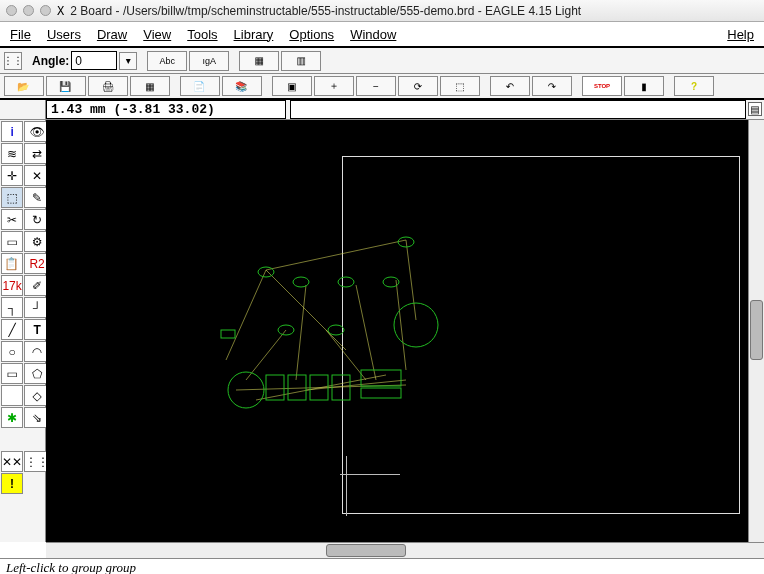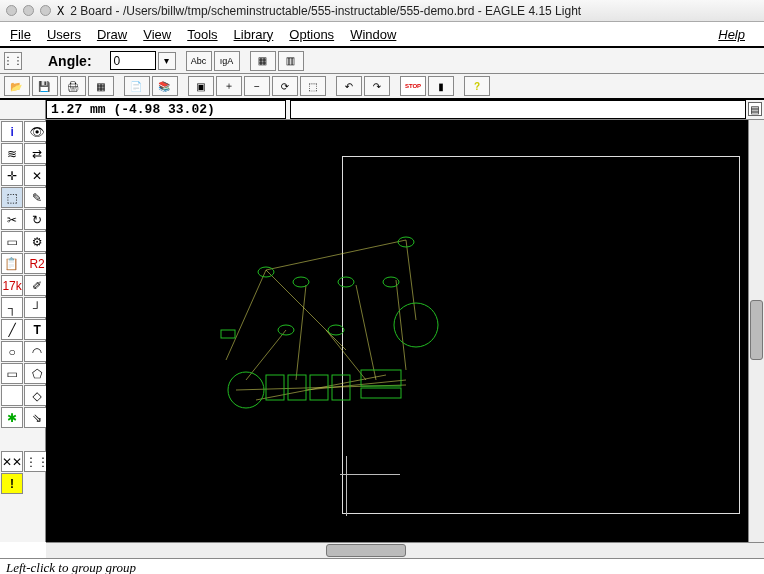--- a/index.html
+++ b/index.html
@@ -3,27 +3,27 @@
 <meta charset="utf-8">
 <style>
 * { margin: 0; padding: 0; box-sizing: border-box; font-family: "Lucida Grande", Arial, sans-serif; font-size: 12px; }
 body { width: 764px; height: 574px; background: #fff; overflow: hidden; }
 .title-bar { height: 22px; background: linear-gradient(#f8f8f8,#e6e6e6); border-bottom: 1px solid #aaa; display: flex; align-items: center; padding: 0 6px; gap: 6px; }
 .traffic { display: flex; gap: 6px; }
 .traffic div { width: 11px; height: 11px; border-radius: 50%; background: #ccc; border: 1px solid #999; }
 .title-text { flex: 1; text-align: left; font-size: 12px; color: #222; white-space: nowrap; overflow: hidden; }
 .menubar { height: 22px; background: #fff; border-bottom: 2px solid #000; display: flex; align-items: center; padding: 12px 10px; }
 .menubar span { margin-right: 16px; text-decoration: underline; font-size: 13px; cursor: default; }
-.menubar .help { margin-left: auto; margin-right: 9px; font-style: italic; }
+.menubar .help { margin-left: auto; margin-right: 0; }
 .toolbar1 { height: 26px; border-bottom: 1px solid #888; display: flex; align-items: center; padding: 0 4px; gap: 2px; background: #f4f4f4; }
 .toolbar2 { height: 26px; border-bottom: 2px solid #000; display: flex; align-items: center; padding: 0 4px; gap: 2px; background: #f4f4f4; }
-.tbtn { width: 26px; height: 20px; border: 1px solid #888; background: #f8f8f8; display: inline-flex; align-items: center; justify-content: center; font-size: 10px; cursor: default; }
+.tbtn { width: 40px; height: 20px; border: 1px solid #888; background: #f8f8f8; display: inline-flex; align-items: center; justify-content: center; font-size: 10px; cursor: default; }
 .tbtn.small { width: 18px; height: 18px; }
 .sep { width: 6px; }
-.angle-label { font-size: 14px; font-weight: bold; margin: 0 16px; }
+.angle-label { font-size: 12px; font-weight: bold; margin: 0 0; }
 .angle-input { width: 46px; height: 19px; border: 1px solid #000; background: #fff; padding: 0 3px; }
 .coord-bar { height: 20px; display: flex; background: #f4f4f4; border-bottom: 1px solid #888; }
 .left-palette-spacer { width: 46px; border-right: 1px solid #888; }
 .coord-box { width: 240px; border: 1px solid #000; background: #fff; font-family: "Courier New", monospace; font-size: 13px; font-weight: bold; padding: 1px 4px; margin: 0; display: flex; align-items: center; }
 .cmd-input { flex: 1; border: 1px solid #000; background: #fff; margin-left: 4px; padding: 1px 4px; font-family: monospace; }
 .info-btn { width: 14px; height: 14px; background: #fff; border: 1px solid #666; margin: 2px; display:flex; align-items:center; justify-content:center; font-size:10px; }
 .main-area { display: flex; height: calc(574px - 22px - 22px - 26px - 26px - 20px - 18px - 18px); }
 .palette { width: 46px; background: #f4f4f4; border-right: 1px solid #888; display: grid; grid-template-columns: 1fr 1fr; grid-auto-rows: 21px; gap: 1px; padding: 1px; align-content: start; }
 .palette .tool { border: 1px solid #888; background: #fff; display: flex; align-items: center; justify-content: center; font-size: 12px; cursor: default; position: relative; }
 .palette .tool.sel { background: #d0e0f0; }
@@ -102,21 +102,21 @@
   <div class="tbtn">↷</div>
   <div class="sep"></div>
   <div class="tbtn stop" style="font-size:6px;font-weight:bold;background:#fff;">STOP</div>
   <div class="tbtn">▮</div>
   <div class="sep"></div>
   <div class="tbtn" style="color:#cc0;font-weight:bold;">?</div>
 </div>
 
 <div class="coord-bar">
   <div class="left-palette-spacer"></div>
-  <div class="coord-box">1.27 mm (-4.98 33.02)</div>
+  <div class="coord-box">1.43 mm (-3.81 33.02)</div>
   <input class="cmd-input" value="" style="">
   <div class="info-btn">▤</div>
 </div>
 
 <div class="main-area">
   <div class="palette">
     <div class="tool">
         <b class="blue-char">i</b>
       </div>
     <div class="tool">👁</div>

